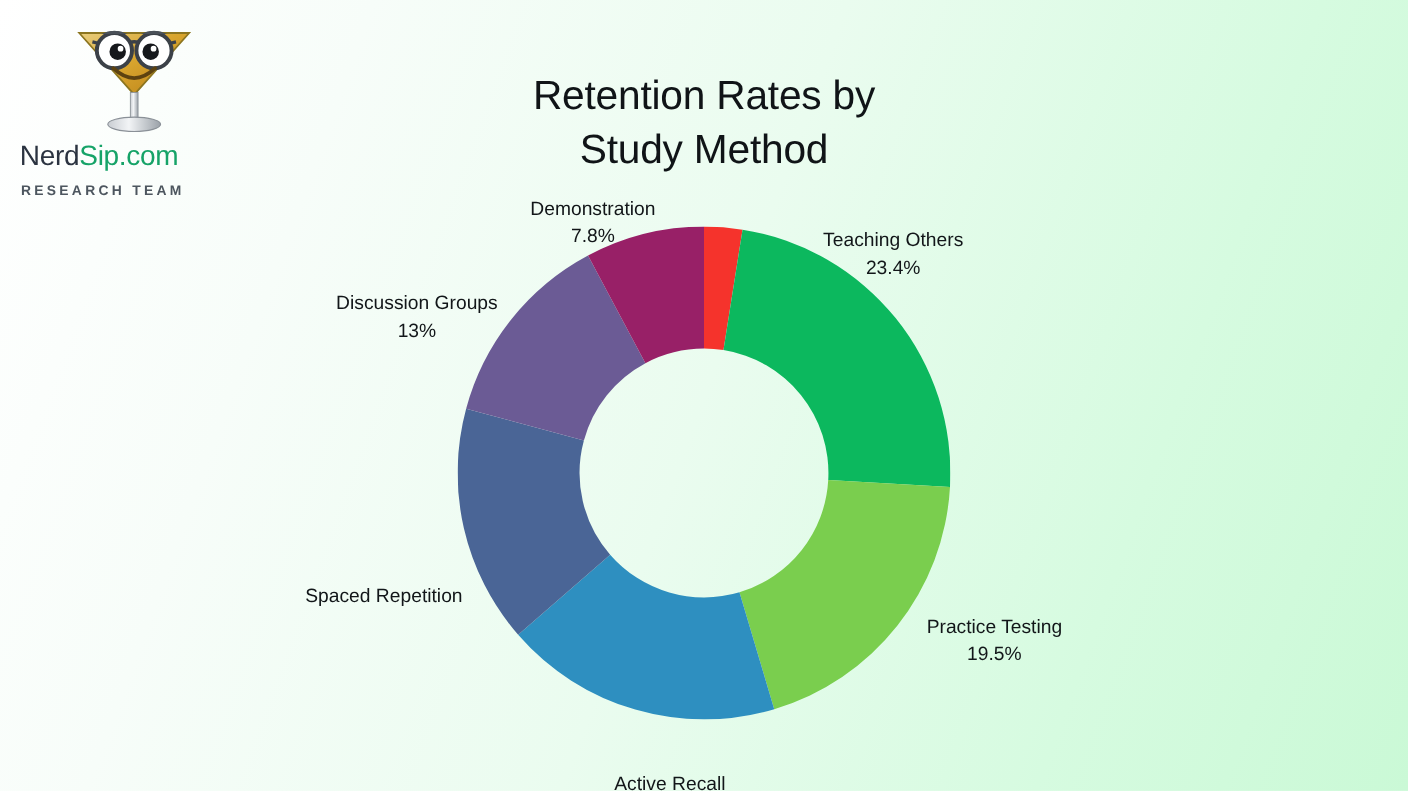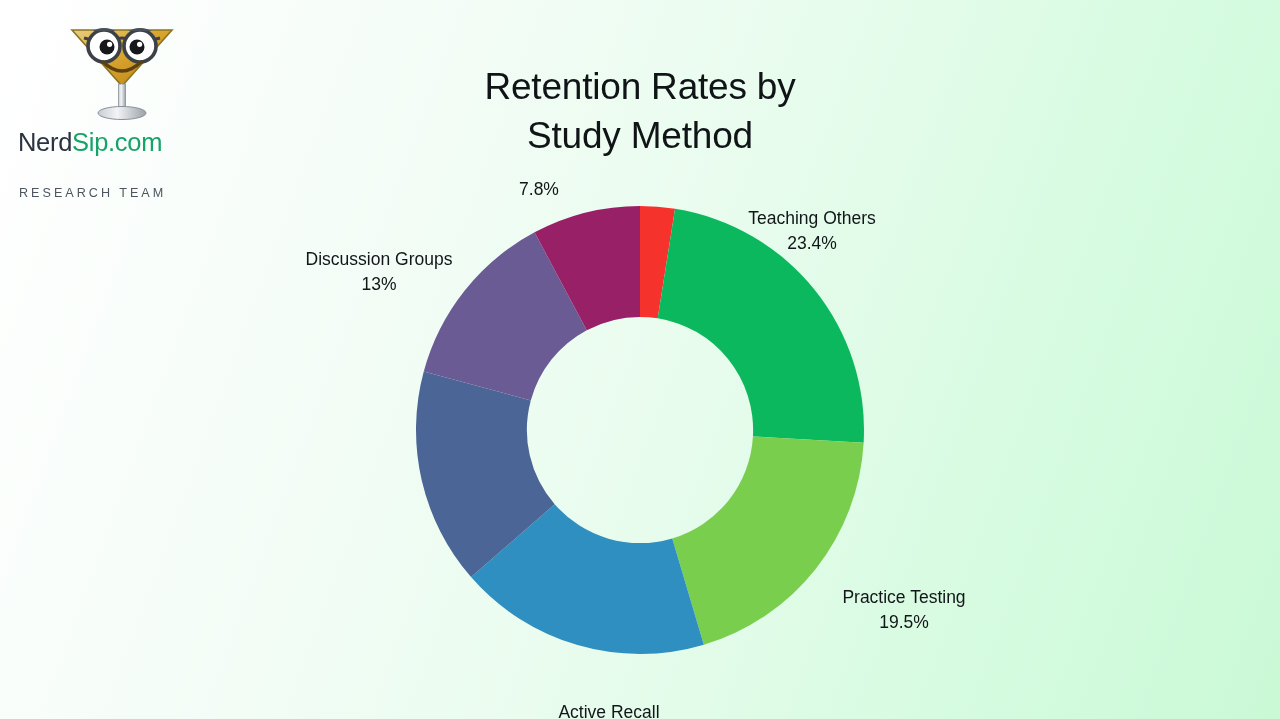--- a/index.html
+++ b/index.html
@@ -49,23 +49,22 @@
   }
   .brand-dark { color: #2b3340; }
   .brand-green { color: #16a368; }
   #brand-sub {
     position: absolute;
     left: 1px;
     top: 158px;
     font-size: 12.6px;
     letter-spacing: 3.0px;
     color: #4d565f;
-    font-weight: 400;
+    font-weight: 700;
     white-space: nowrap;
-    margin-top: 20px;
   }
 
   
   #chart-title {
     position: absolute;
     left: 390px;
     top: 62px;
     width: 500px;
     text-align: center;
     font-size: 37px;
@@ -93,24 +92,24 @@
     color: #121619;
     font-size: 17.5px;
     line-height: 25px;
     white-space: nowrap;
     font-weight: 400;
   }
   .slice-label .lbl-name { display: block; }
   .slice-label .lbl-val { display: block; }
 
   #label-teaching-others   { left: 716px; top: 206px; width: 192px; }
-  #label-practice-testing  { left: 814px; top: 557px; width: 180px; margin-top: 28px; }
+  #label-practice-testing  { left: 814px; top: 557px; width: 180px; }
   #label-active-recall     { left: 524px; top: 662px; width: 170px; margin-top: 38px; }
   #label-spaced-repetition { left: 254px; top: 529px; width: 190px; }
-  #label-discussion-groups { left: 283px; top: 247px; width: 192px; }
+  #label-discussion-groups { left: 283px; top: 263px; width: 192px; }
   #label-demonstration     { left: 449px; top: 177px; width: 180px; }
 </style>
 </head>
 <body>
 
 <div id="stage">
 
   <div id="logo-block">
 
     <div id="logo-mark">
@@ -189,24 +188,26 @@
     <span class="lbl-name">Practice Testing</span>
     <span class="lbl-val">19.5%</span>
   </div>
 
   <div class="slice-label" id="label-active-recall">
     <span class="lbl-name">Active Recall</span>
     <span class="lbl-val">73.2%</span>
   </div>
 
   <div class="slice-label" id="label-spaced-repetition">
+    <span class="lbl-name">Spaced Repetition</span>
   </div>
 
   <div class="slice-label" id="label-discussion-groups">
     <span class="lbl-name">Discussion Groups</span>
     <span class="lbl-val">13%</span>
   </div>
 
   <div class="slice-label" id="label-demonstration">
+    <span class="lbl-name">Demonstration</span>
     <span class="lbl-val">7.8%</span>
   </div>
 
 </div>
 
 </body></html>

